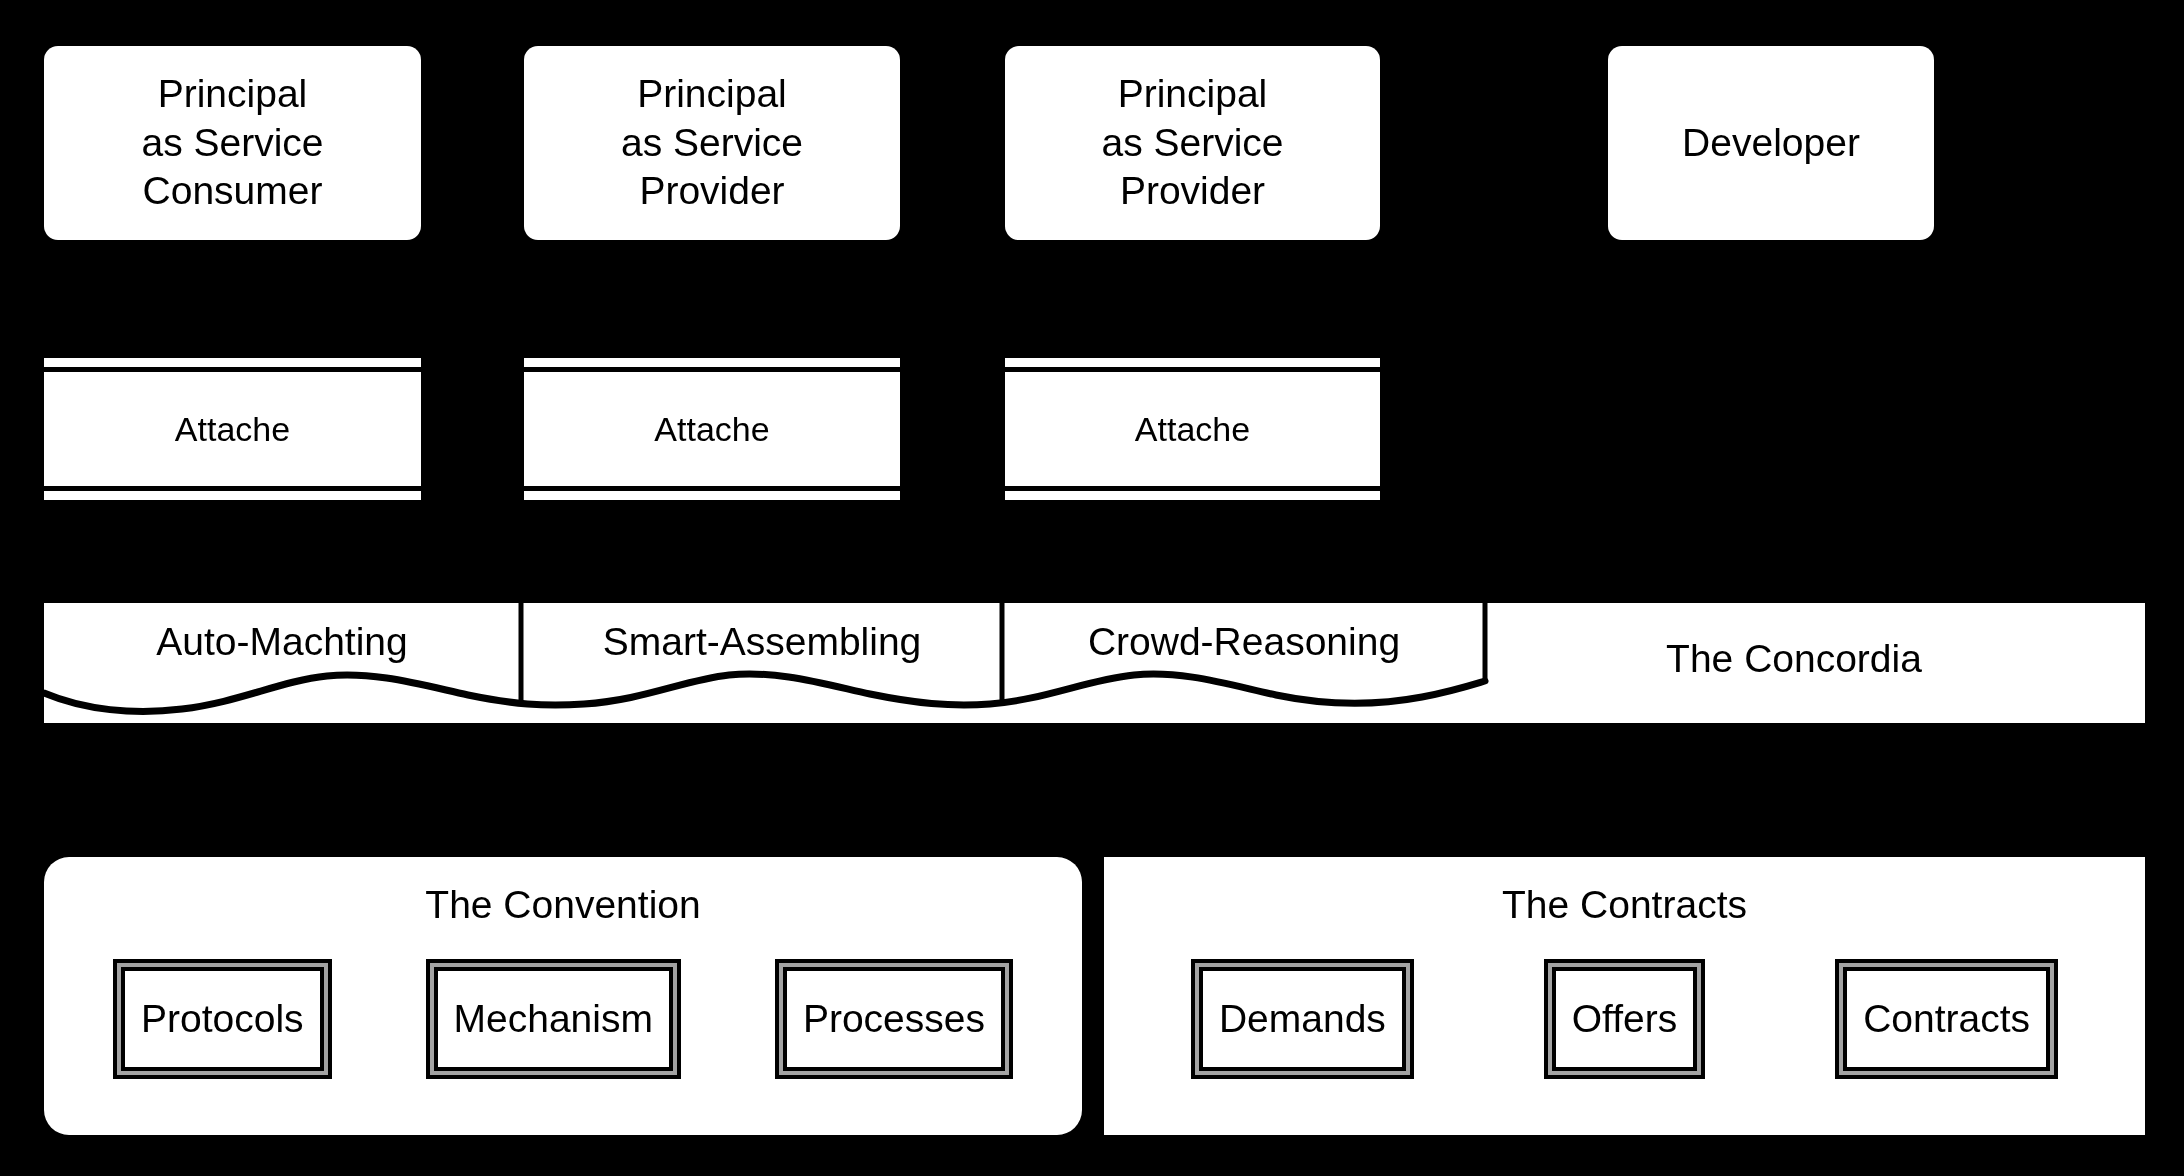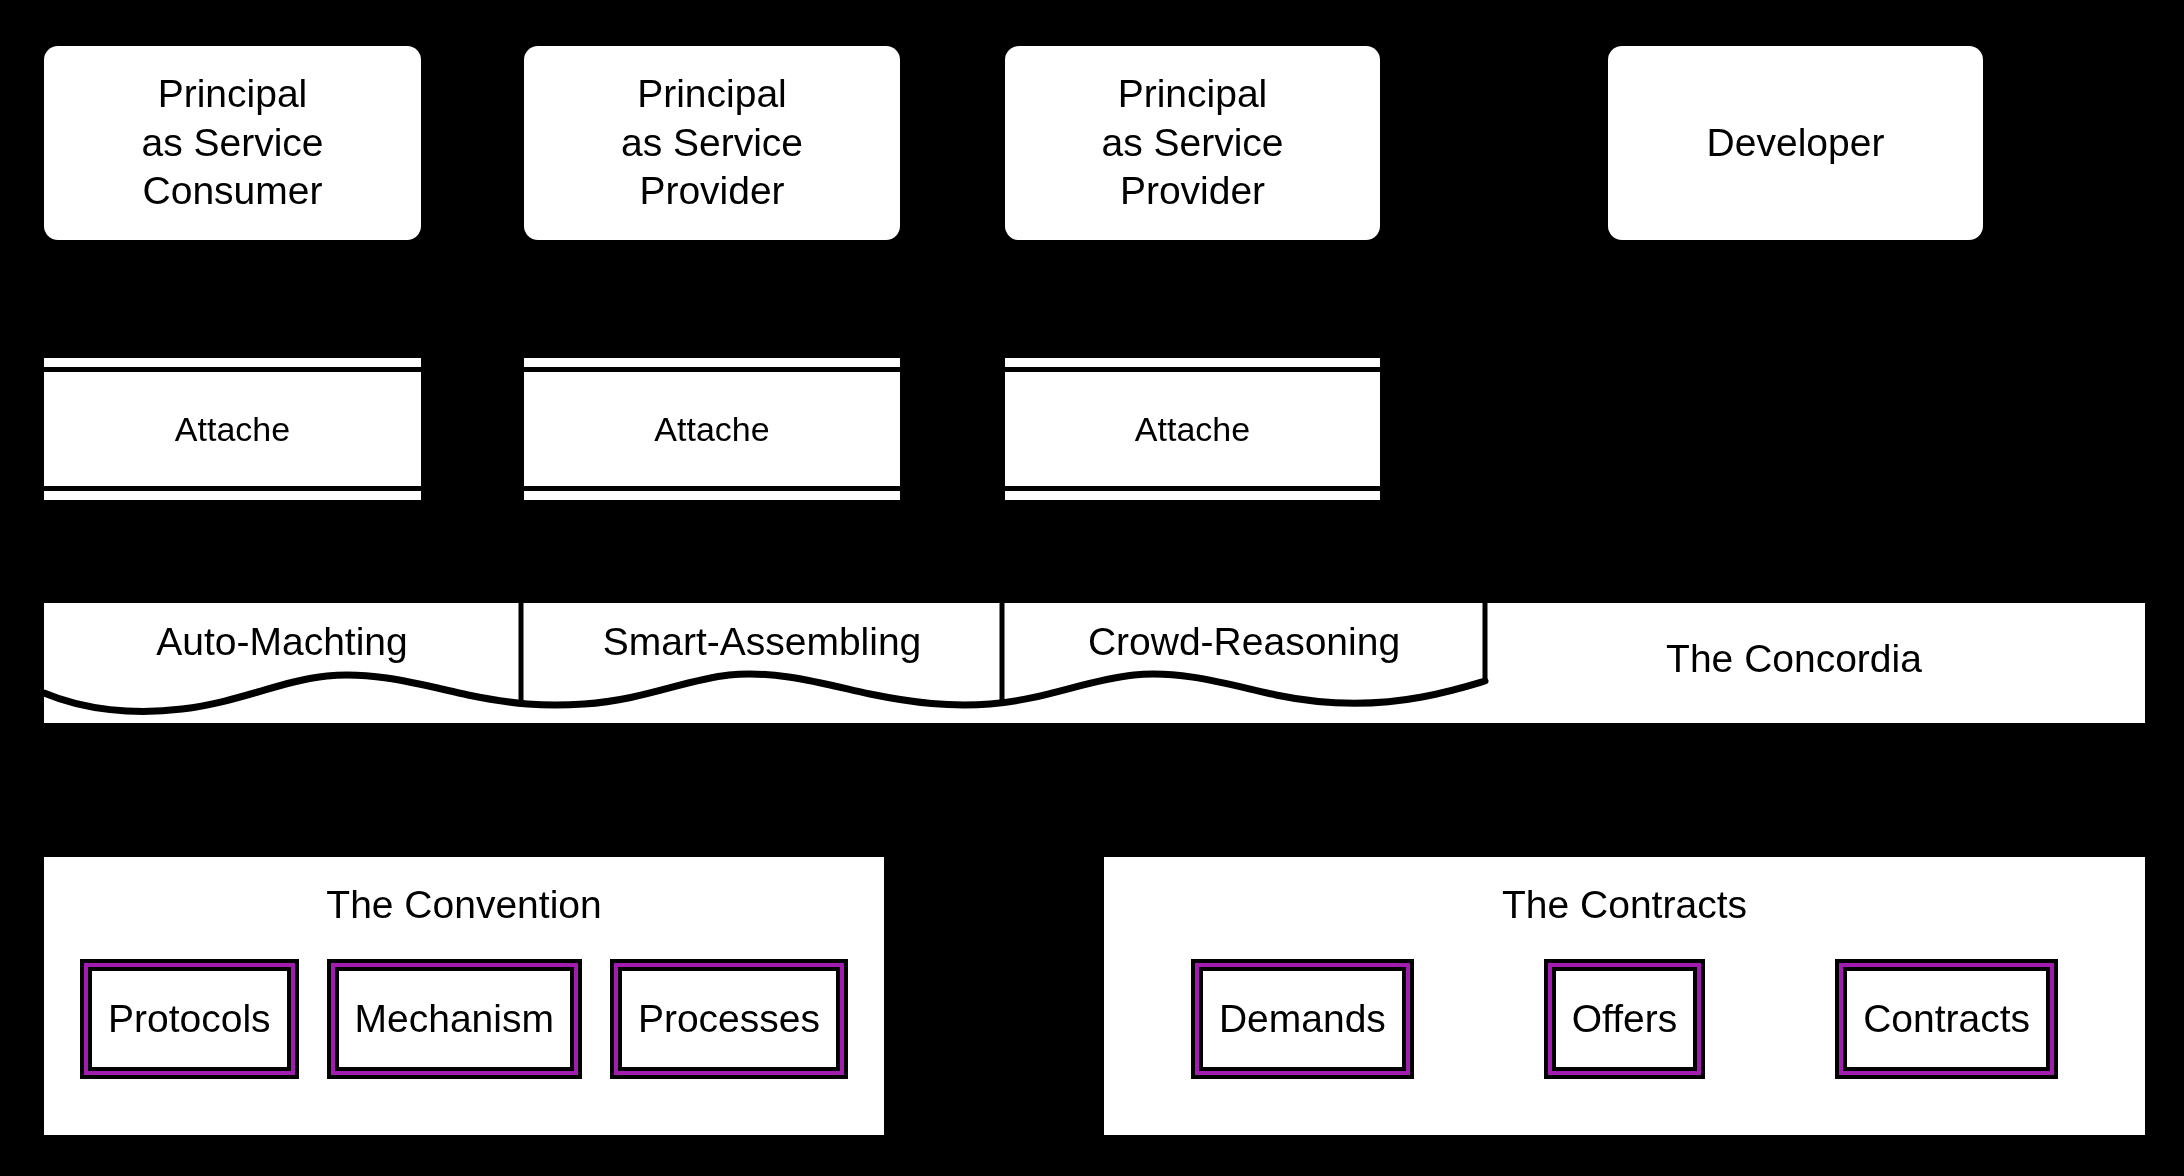--- a/index.html
+++ b/index.html
@@ -102,21 +102,21 @@
   .panel-items {
     position: absolute;
     left: 0; right: 0;
     top: 102px;
     display: flex;
     justify-content: space-around;
     align-items: flex-start;
     padding: 0 22px;
   }
   .item-box {
-    background: #a21caf;
+    background: #a3a3a3;
     border: 4px solid #000000;
     padding: 4px;
     display: flex;
   }
   .item-box-inner {
     border: 4px solid #000000;
     background: #ffffff;
     width: 100%;
     height: 104px;
     display: flex;
@@ -144,21 +144,21 @@
 as Service
 Provider</span>
   </div>
 
   <div class="actor-box" style="left:1005px; top:46px; width:375px; height:194px;">
     <span>Principal
 as Service
 Provider</span>
   </div>
 
-  <div class="actor-box" style="left:1608px; top:46px; width:375px; height:194px;">
+  <div class="actor-box" style="left:1608px; top:46px; width:326px; height:194px;">
     <span>Developer</span>
   </div>
 
   <div class="attache-box" style="left:44px; top:358px; width:377px; height:142px;">
     <div class="attache-cap-top"></div>
     <div class="attache-body">
       <span>Attache</span>
     </div>
     <div class="attache-cap-bottom"></div>
   </div>
@@ -203,21 +203,21 @@
 
     <span class="scroll-section-label" style="left:238px; top:17px;">Auto-Machting</span>
 
     <span class="scroll-section-label" style="left:718px; top:17px;">Smart-Assembling</span>
 
     <span class="scroll-section-label" style="left:1200px; top:17px;">Crowd-Reasoning</span>
 
     <span class="scroll-section-label" style="left:1750px; top:34px;">The Concordia</span>
   </div>
 
-  <div class="panel" style="left:44px; top:857px; width:840px; height:278px;">
+  <div class="panel" style="left:44px; top:857px; width:1038px; height:278px;border-radius:25px;">
     <div class="panel-title">The Convention</div>
     <div class="panel-items">
       <div class="item-box">
         <div class="item-box-inner">
           <span>Protocols</span>
         </div>
       </div>
       <div class="item-box">
         <div class="item-box-inner">
           <span>Mechanism</span>

